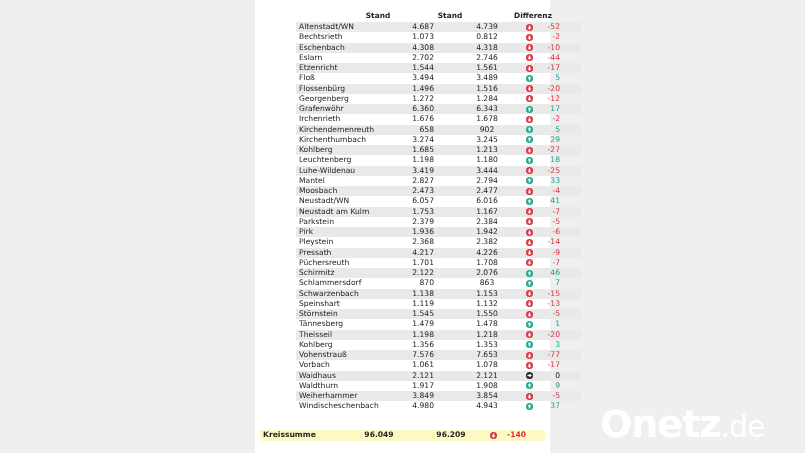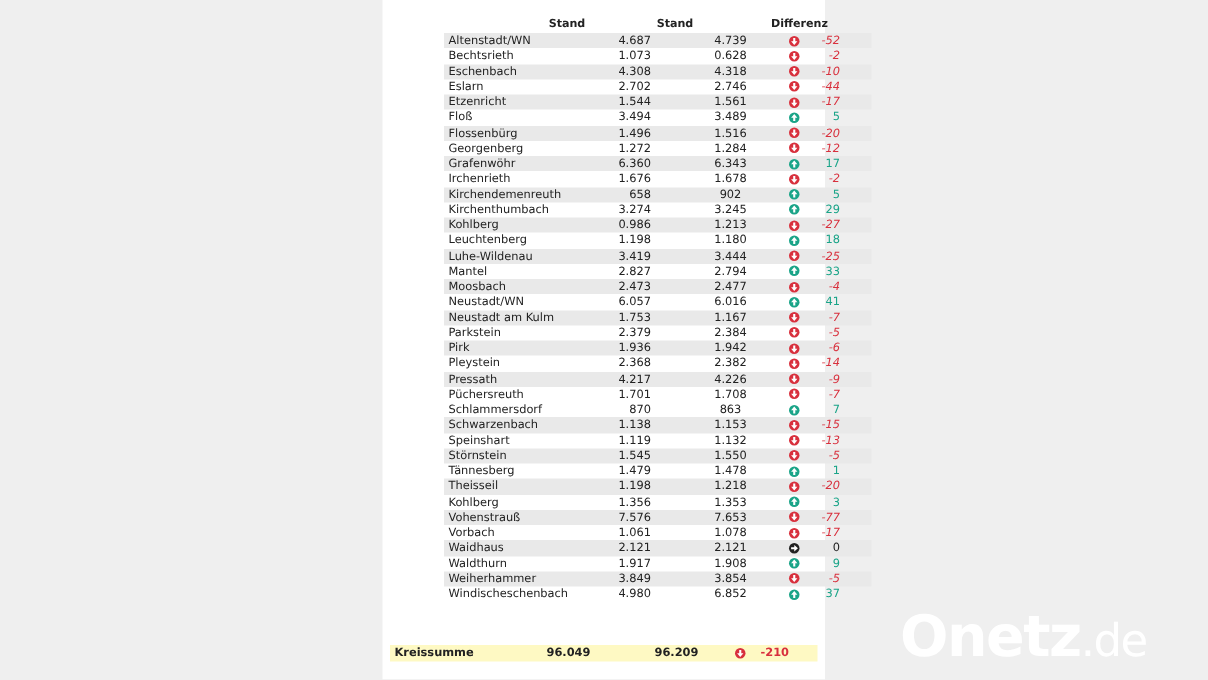--- a/index.html
+++ b/index.html
@@ -15,21 +15,21 @@
   .row.alt { background:#e9e9e9; }
   .row .name { position:absolute; left:3px; }
   .row .v24 { position:absolute; left:100px; width:38px; text-align:right; }
   .row .v23 { position:absolute; left:172px; width:38px; text-align:center; }
   .row .ic { position:absolute; left:230px; top:1.6px; width:7px; height:7px; border-radius:50%; }
   .row .ic svg { display:block; }
   .row .diff { position:absolute; left:244px; width:20px; text-align:right; }
   .down .ic { background:#d8303d; }
   .up .ic { background:#1aa488; }
   .eq .ic { background:#222; }
-  .down .diff { color:#d8303d;font-style:italic; }
+  .down .diff { color:#d8303d; }
   .up .diff { color:#1aa488; }
   .eq .diff { color:#222; }
   .sum { position:absolute; left:5px; top:430px; width:285px; height:10.5px; background:#fef9c3; font-weight:bold; font-size:7.6px; line-height:10.5px; color:#222; }
   .sum .name { position:absolute; left:3px; }
   .sum .v24 { position:absolute; left:100px; width:38px; text-align:center; }
   .sum .v23 { position:absolute; left:172px; width:38px; text-align:center; }
   .sum .ic { position:absolute; left:230px; top:1.7px; width:7px; height:7px; border-radius:50%; background:#d8303d; }
   .sum .diff { position:absolute; left:244px; width:22px; text-align:right; color:#d8303d; }
   .logo { position:absolute; left:600px; top:402px; font-size:38px; font-weight:bold; color:#ffffff; letter-spacing:-1px; font-family:"DejaVu Sans", sans-serif; }
   .logo .de { font-size:30px; font-weight:normal; }
@@ -59,21 +59,21 @@
         <span class="ic">
           <svg width="7" height="7" viewBox="0 0 10 10">
             <path d="M4 2h2v3h2L5 8.5 2 5h2z" fill="#fff"></path>
           </svg>
         </span>
         <span class="diff">-52</span>
       </div>
       <div class="row down">
         <span class="name">Bechtsrieth</span>
         <span class="v24">1.073</span>
-        <span class="v23">0.628</span>
+        <span class="v23">0.812</span>
         <span class="ic">
           <svg width="7" height="7" viewBox="0 0 10 10">
             <path d="M4 2h2v3h2L5 8.5 2 5h2z" fill="#fff"></path>
           </svg>
         </span>
         <span class="diff">-2</span>
       </div>
       <div class="row down alt">
         <span class="name">Eschenbach</span>
         <span class="v24">4.308</span>
@@ -179,21 +179,21 @@
         <span class="v23">3.245</span>
         <span class="ic">
           <svg width="7" height="7" viewBox="0 0 10 10">
             <path d="M4 8h2V5h2L5 1.5 2 5h2z" fill="#fff"></path>
           </svg>
         </span>
         <span class="diff">29</span>
       </div>
       <div class="row down alt">
         <span class="name">Kohlberg</span>
-        <span class="v24">0.986</span>
+        <span class="v24">1.685</span>
         <span class="v23">1.213</span>
         <span class="ic">
           <svg width="7" height="7" viewBox="0 0 10 10">
             <path d="M4 2h2v3h2L5 8.5 2 5h2z" fill="#fff"></path>
           </svg>
         </span>
         <span class="diff">-27</span>
       </div>
       <div class="row up">
         <span class="name">Leuchtenberg</span>
@@ -308,20 +308,31 @@
       <div class="row down">
         <span class="name">Püchersreuth</span>
         <span class="v24">1.701</span>
         <span class="v23">1.708</span>
         <span class="ic">
           <svg width="7" height="7" viewBox="0 0 10 10">
             <path d="M4 2h2v3h2L5 8.5 2 5h2z" fill="#fff"></path>
           </svg>
         </span>
         <span class="diff">-7</span>
+      </div>
+      <div class="row up alt">
+        <span class="name">Schirmitz</span>
+        <span class="v24">2.122</span>
+        <span class="v23">2.076</span>
+        <span class="ic">
+          <svg width="7" height="7" viewBox="0 0 10 10">
+            <path d="M4 8h2V5h2L5 1.5 2 5h2z" fill="#fff"></path>
+          </svg>
+        </span>
+        <span class="diff">46</span>
       </div>
       <div class="row up">
         <span class="name">Schlammersdorf</span>
         <span class="v24">870</span>
         <span class="v23">863</span>
         <span class="ic">
           <svg width="7" height="7" viewBox="0 0 10 10">
             <path d="M4 8h2V5h2L5 1.5 2 5h2z" fill="#fff"></path>
           </svg>
         </span>
@@ -444,36 +455,36 @@
         <span class="ic">
           <svg width="7" height="7" viewBox="0 0 10 10">
             <path d="M4 2h2v3h2L5 8.5 2 5h2z" fill="#fff"></path>
           </svg>
         </span>
         <span class="diff">-5</span>
       </div>
       <div class="row up">
         <span class="name">Windischeschenbach</span>
         <span class="v24">4.980</span>
-        <span class="v23">6.852</span>
+        <span class="v23">4.943</span>
         <span class="ic">
           <svg width="7" height="7" viewBox="0 0 10 10">
             <path d="M4 8h2V5h2L5 1.5 2 5h2z" fill="#fff"></path>
           </svg>
         </span>
         <span class="diff">37</span>
       </div>
     </div>
 
   <div class="sum" id="sum">
     <span class="name">Kreissumme</span>
     <span class="v24">96.049</span>
     <span class="v23">96.209</span>
     <span class="ic">
       <svg width="7" height="7" viewBox="0 0 10 10">
           <path d="M4 2h2v3h2L5 8.5 2 5h2z" fill="#fff"></path>
         </svg>
     </span>
-    <span class="diff">-210</span>
+    <span class="diff">-140</span>
   </div>
 </div>
 
 <div class="logo"><span>Onetz</span><span class="de">.de</span></div>
 
 </body></html>

